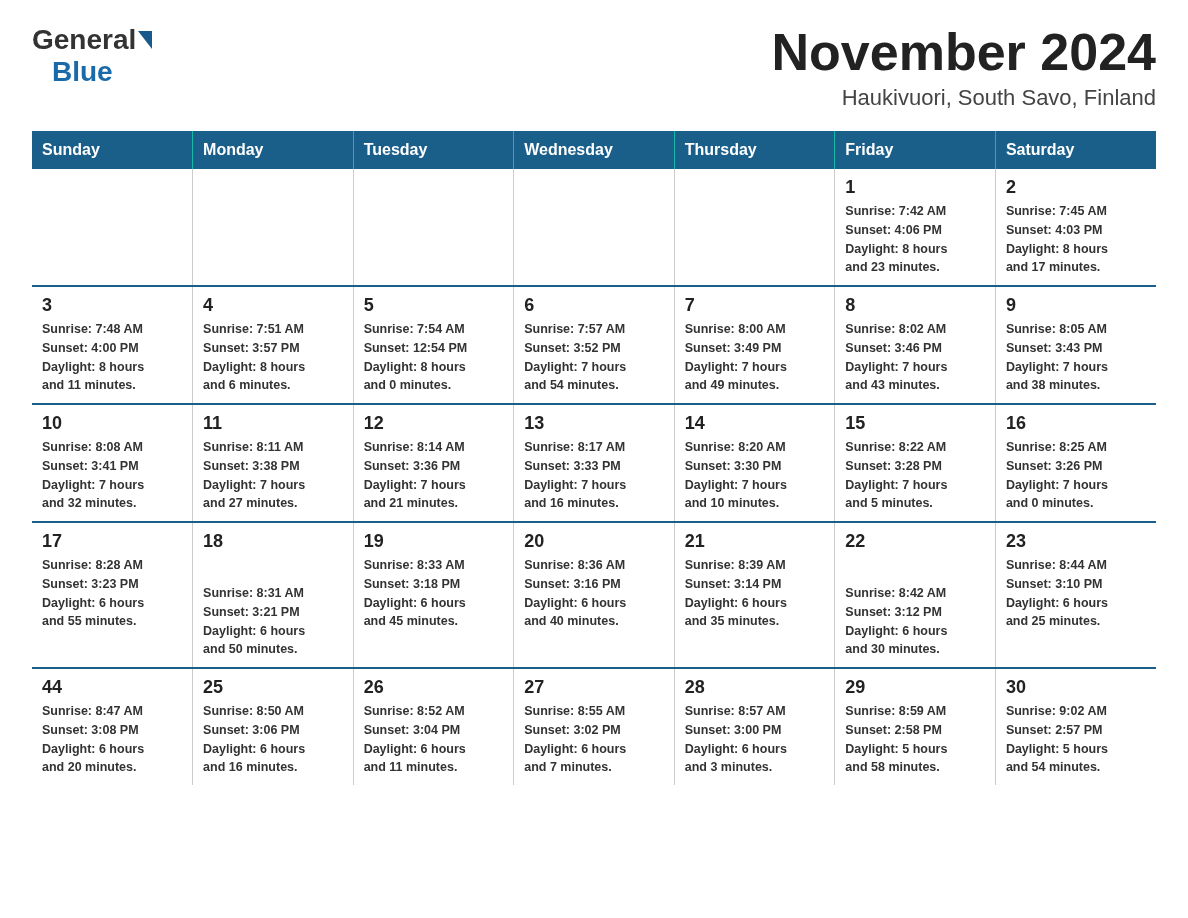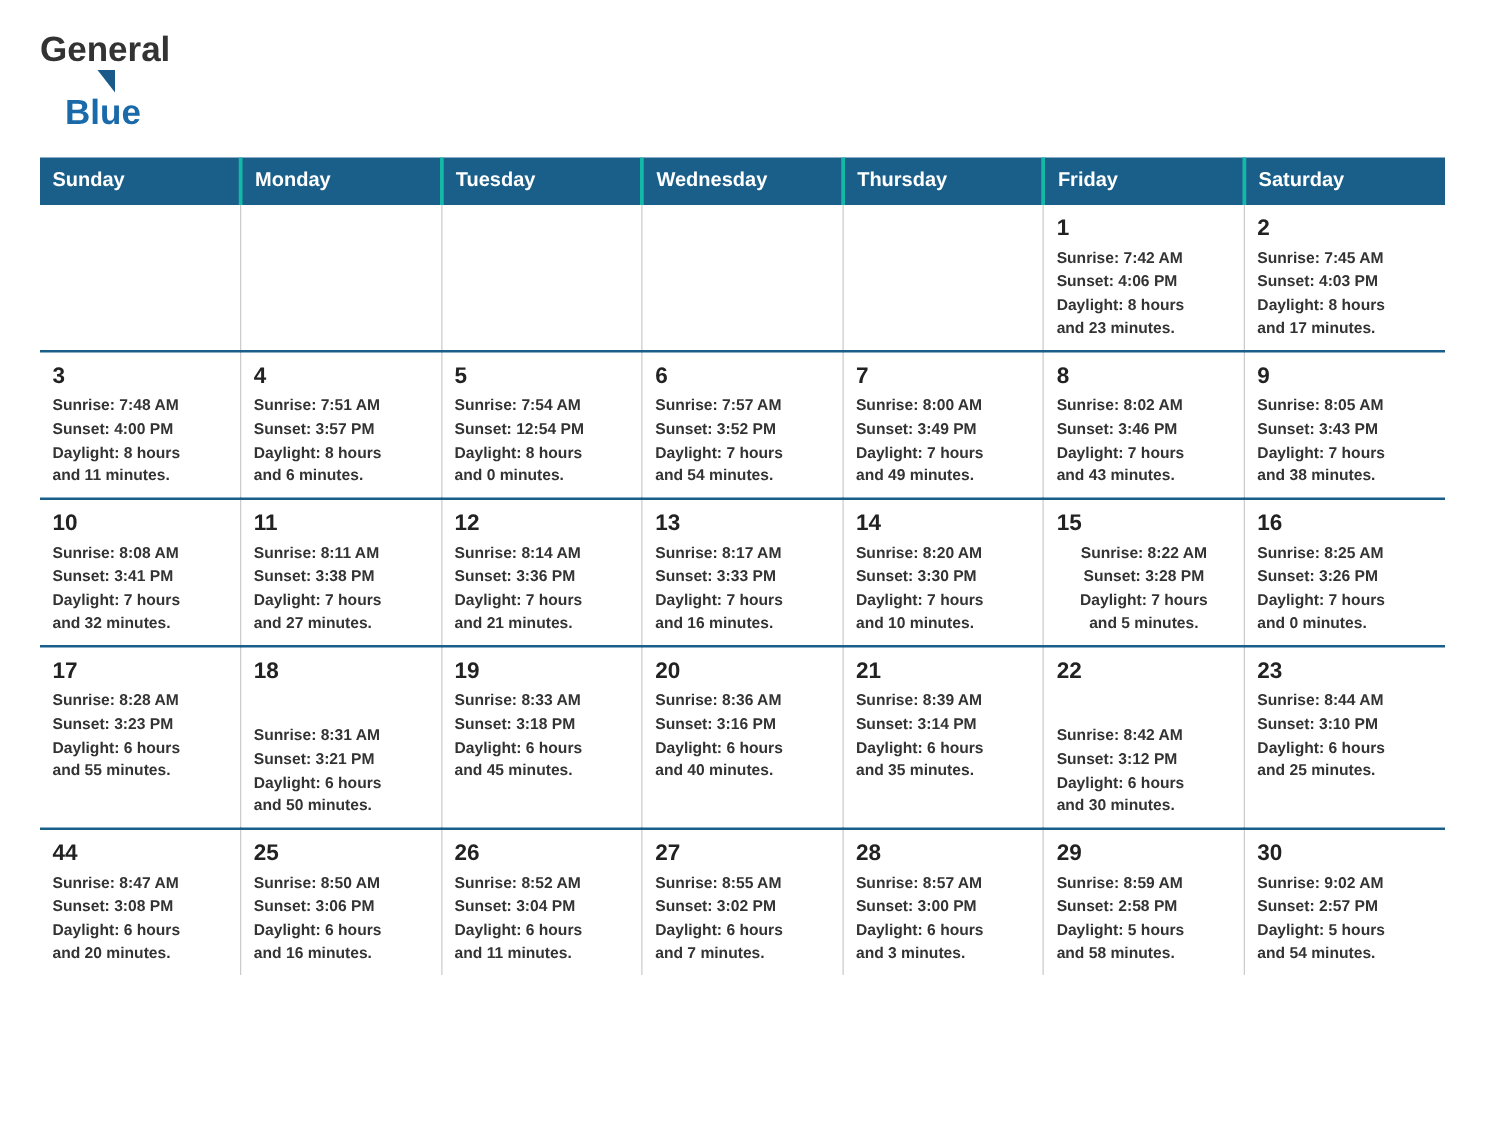--- a/index.html
+++ b/index.html
@@ -20,21 +20,20 @@
       display: flex;
       flex-direction: column;
       align-items: flex-start;
     }
     .logo-text {
       display: flex;
       align-items: center;
       font-size: 28px;
       font-weight: bold;
       color: #333;
-      flex-direction: column;
     }
     .logo-general { color: #333; }
     .logo-arrow {
       width: 0;
       height: 0;
       border-left: 14px solid transparent;
       border-right: 0px solid transparent;
       border-top: 18px solid #1a5a8a;
       display: inline-block;
       margin-left: 2px;
@@ -61,21 +60,21 @@
     }
     thead tr {
       background-color: #1a5f8a;
     }
     thead th {
       color: #fff;
       font-size: 16px;
       font-weight: 600;
       padding: 10px 10px;
       text-align: left;
-      border-right: 3px solid #14b8a6;
+      border-right: 1px solid #14b8a6;
     }
     thead th:last-child { border-right: none; }
     tbody tr {
       border-bottom: 2px solid #1a5f8a;
     }
     tbody td {
       vertical-align: top;
       padding: 8px 10px;
       border-right: 1px solid #ccc;
       font-size: 13px;
@@ -105,20 +104,24 @@
 <div class="header-area">
   <div class="logo">
     <div class="logo-text">
       <span class="logo-general">General</span>
       <span class="logo-arrow"></span>
     </div>
     <div style="margin-left:16px;">
       <span class="logo-blue" style="font-size:28px;font-weight:bold;">Blue</span>
     </div>
   </div>
+  <div class="title-area">
+    <div class="calendar-title">November 2024</div>
+    <div class="calendar-subtitle">Haukivuori, South Savo, Finland</div>
+  </div>
 </div>
 
 <table>
   <thead>
     <tr>
     <th>Sunday</th>
         <th>Monday</th>
         <th>Tuesday</th>
         <th>Wednesday</th>
         <th>Thursday</th>
@@ -230,21 +233,21 @@
         </td>
         <td>
           <span class="day-number">14</span>
           <div class="day-info" style="white-space: pre-line;">Sunrise: 8:20 AM
 Sunset: 3:30 PM
 Daylight: 7 hours
 and 10 minutes.</div>
         </td>
         <td>
           <span class="day-number">15</span>
-          <div class="day-info" style="white-space: pre-line; text-align: center;">Sunrise: 8:22 AM
+          <div class="day-info" style="white-space: pre-line;">Sunrise: 8:22 AM
 Sunset: 3:28 PM
 Daylight: 7 hours
 and 5 minutes.</div>
         </td>
         <td>
           <span class="day-number">16</span>
           <div class="day-info" style="white-space: pre-line;">Sunrise: 8:25 AM
 Sunset: 3:26 PM
 Daylight: 7 hours
 and 0 minutes.</div>

